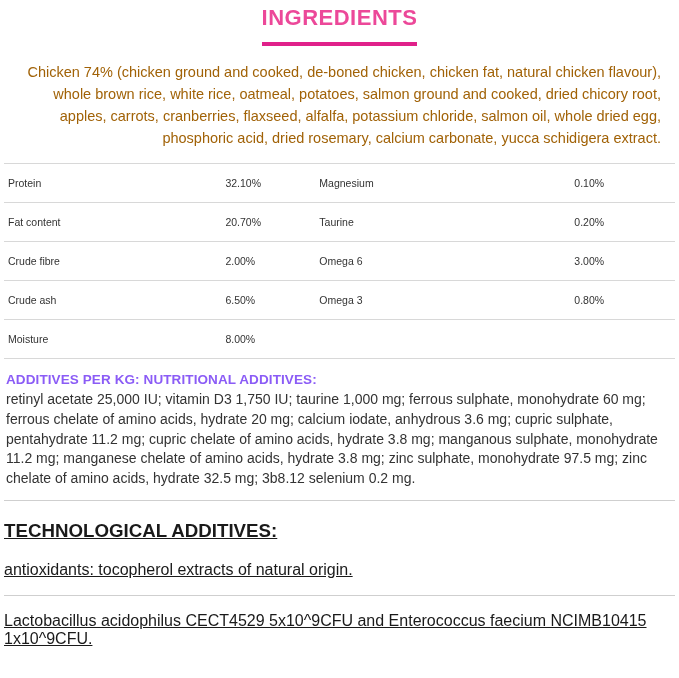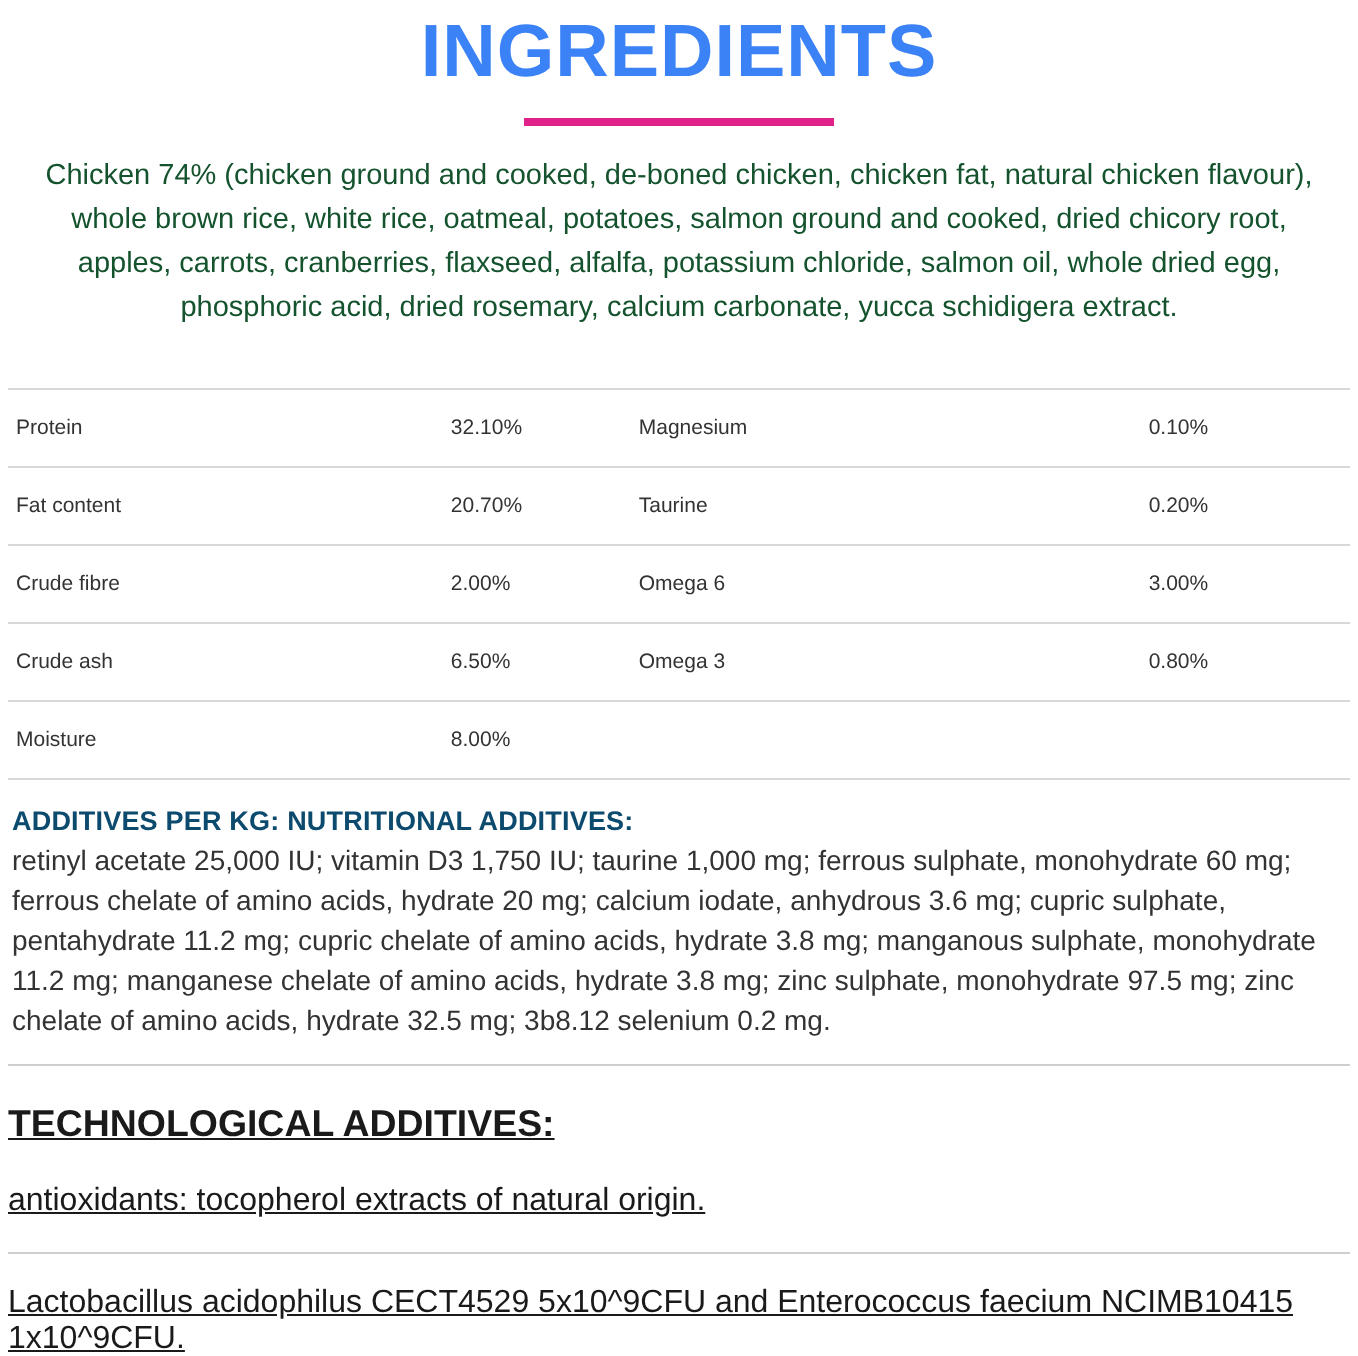--- a/index.html
+++ b/index.html
@@ -16,40 +16,40 @@
     overflow: hidden;
   }
   .page {
     width: 679px;
     height: 678px;
     padding: 0 4px;
     position: relative;
   }
   .title {
     text-align: center;
-    font-size: 37px;
+    font-size: 22px;
     font-weight: bold;
     letter-spacing: 0.5px;
-    color: #3b82f6;
+    color: #ec4899;
     margin: 6px 0 0 0;
     line-height: 1.1;
   }
   .title-rule {
     width: 155px;
     height: 4px;
     background: #e0218a;
     margin: 12px auto 14px auto;
   }
   .ingredients-text {
-    text-align: center;
+    text-align: right;
     font-size: 14.5px;
     line-height: 1.52;
-    color: #14532d;
+    color: #a16207;
     padding: 0 14px;
-    margin-bottom: 29px;
+    margin-bottom: 14px;
   }
   .section-heading {
     font-size: 14.5px;
     font-weight: bold;
     letter-spacing: 0.2px;
     color: #111111;
     margin: 0 0 2px 2px;
   }
   table.constituents {
     width: 100%;
@@ -70,21 +70,21 @@
   .c-name1 { width: 33%; padding-left: 4px !important; }
   .c-val1  { width: 14%; }
   .c-name2 { width: 38%; }
   .c-val2  { width: 15%; }
   .block {
     margin-top: 13px;
   }
   .block h3 {
     font-size: 13.5px;
     font-weight: bold;
-    color: #0c4a6e;
+    color: #8b5cf6;
     margin: 0 0 3px 2px;
     letter-spacing: 0.1px;
   }
   .block p {
     font-size: 14px;
     line-height: 1.42;
     color: #333333;
     margin: 0 0 0 2px;
   }
   .divider {

